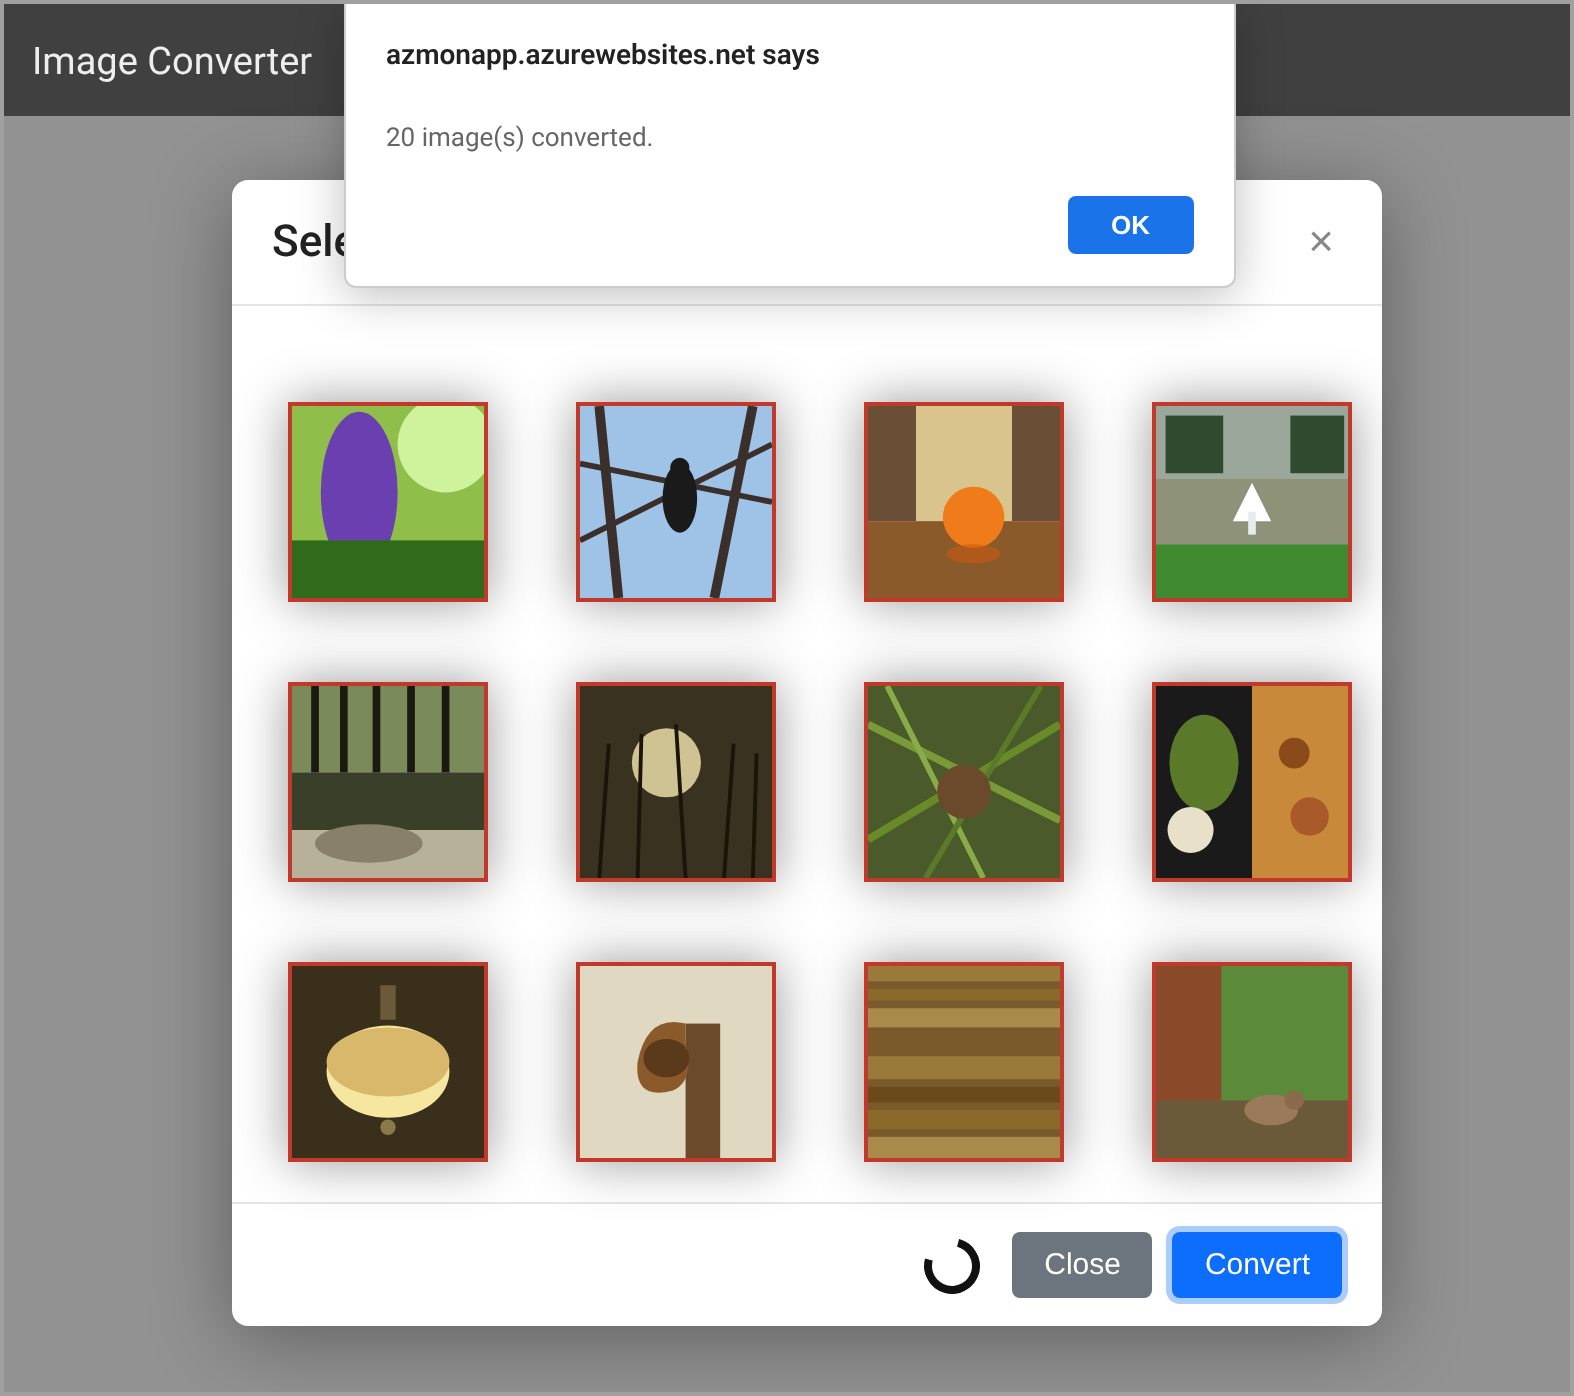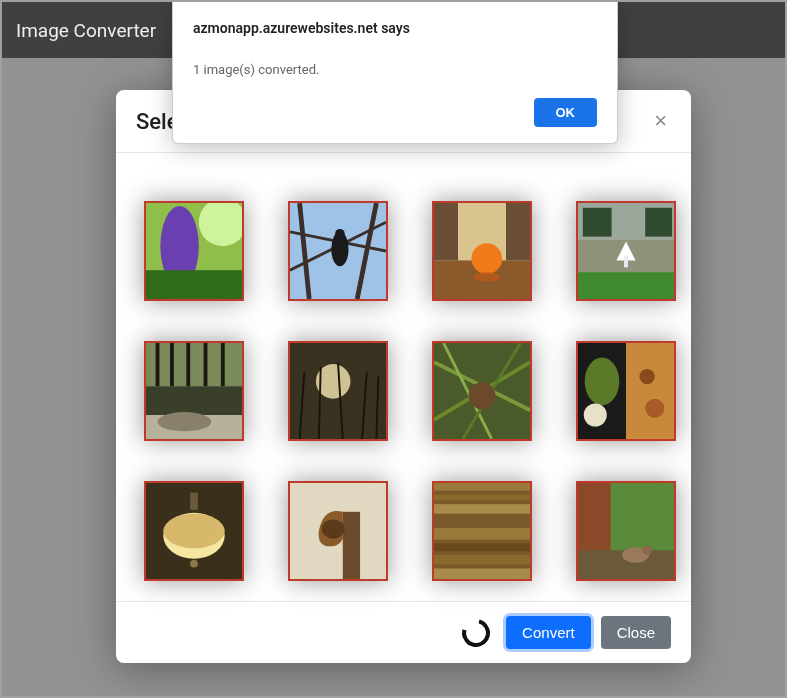--- a/index.html
+++ b/index.html
@@ -295,26 +295,26 @@
             <rect y="70" width="100" height="30" fill="#6a5a3a"></rect>
             <ellipse cx="60" cy="75" rx="14" ry="8" fill="#9a7a5a"></ellipse>
             <circle cx="72" cy="70" r="5" fill="#8a6a4a"></circle>
           </svg>
       </div>
 
     </div>
   </div>
   <div class="modal-footer">
     <div class="spinner"></div>
+    <button class="btn btn-secondary">Close</button>
     <button class="btn btn-primary">Convert</button>
-    <button class="btn btn-secondary">Close</button>
   </div>
 </div>
 
 <div class="js-alert">
   <div class="js-alert-origin">azmonapp.azurewebsites.net says</div>
   <div class="js-alert-msg">
-    <span>1 image(s) converted.</span><br>
+    <span>20 image(s) converted.</span><br>
   </div>
   <div class="js-alert-actions">
     <button class="js-alert-ok">OK</button>
   </div>
 </div>
 
 </body></html>

